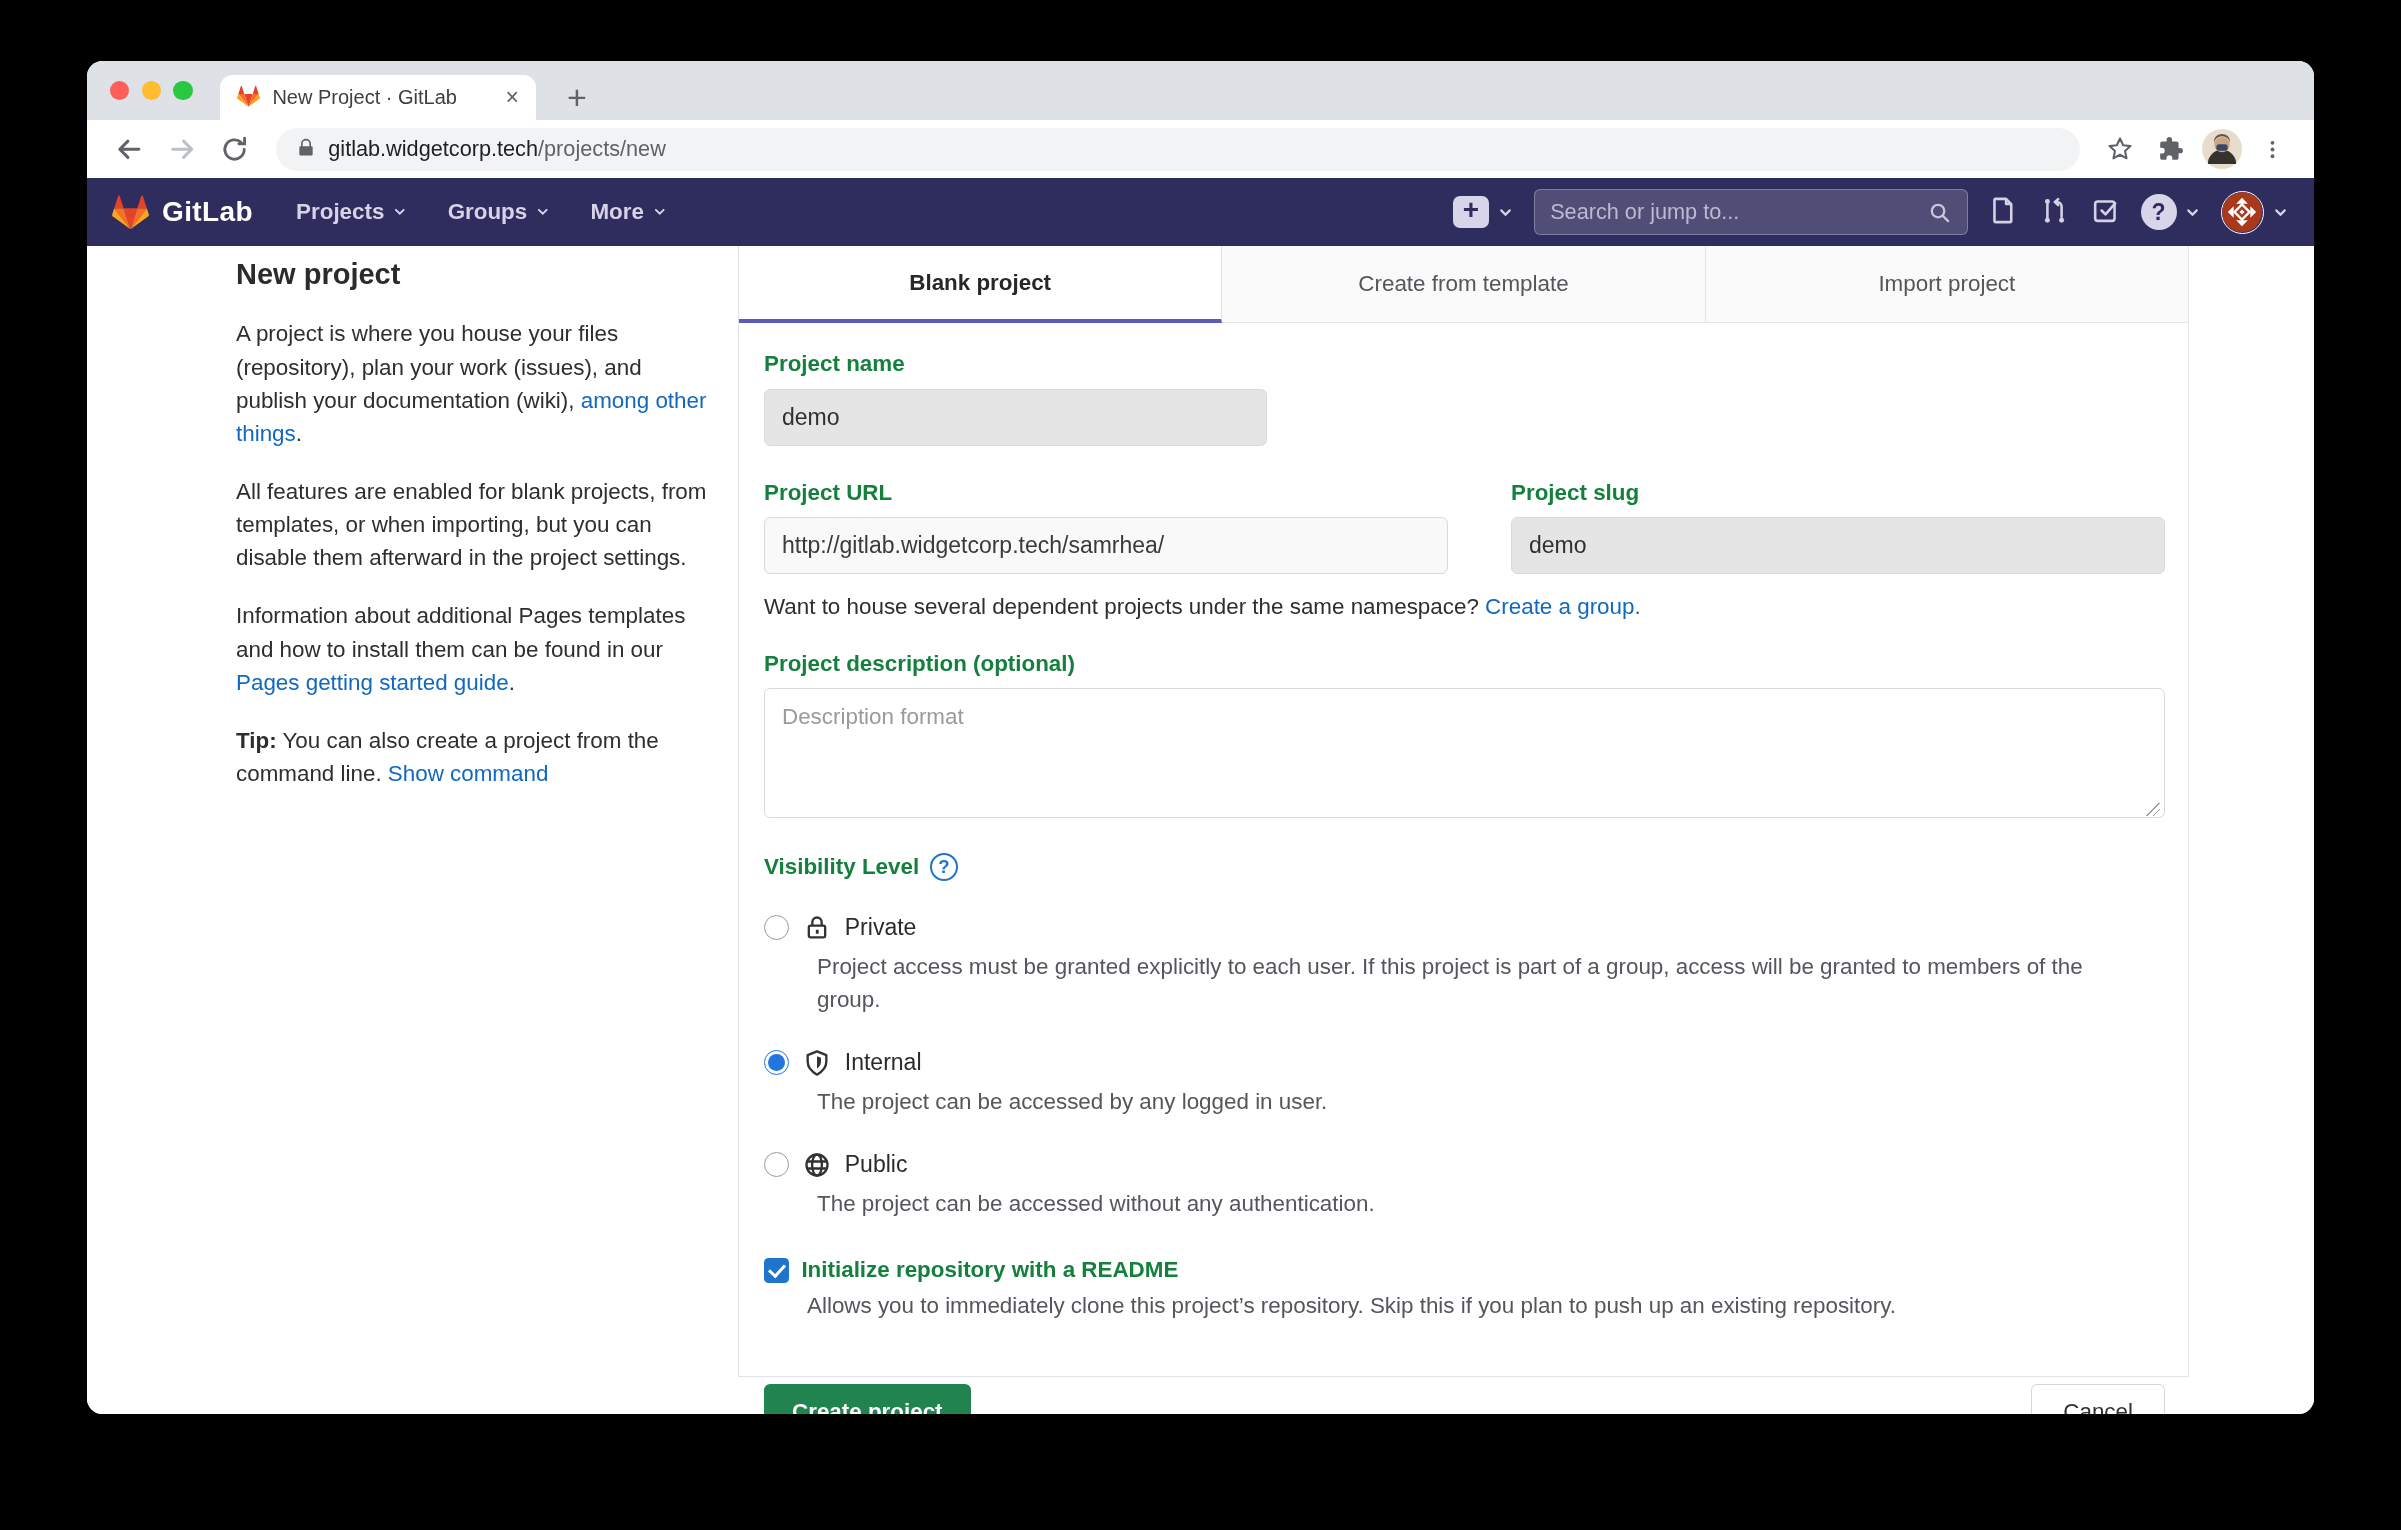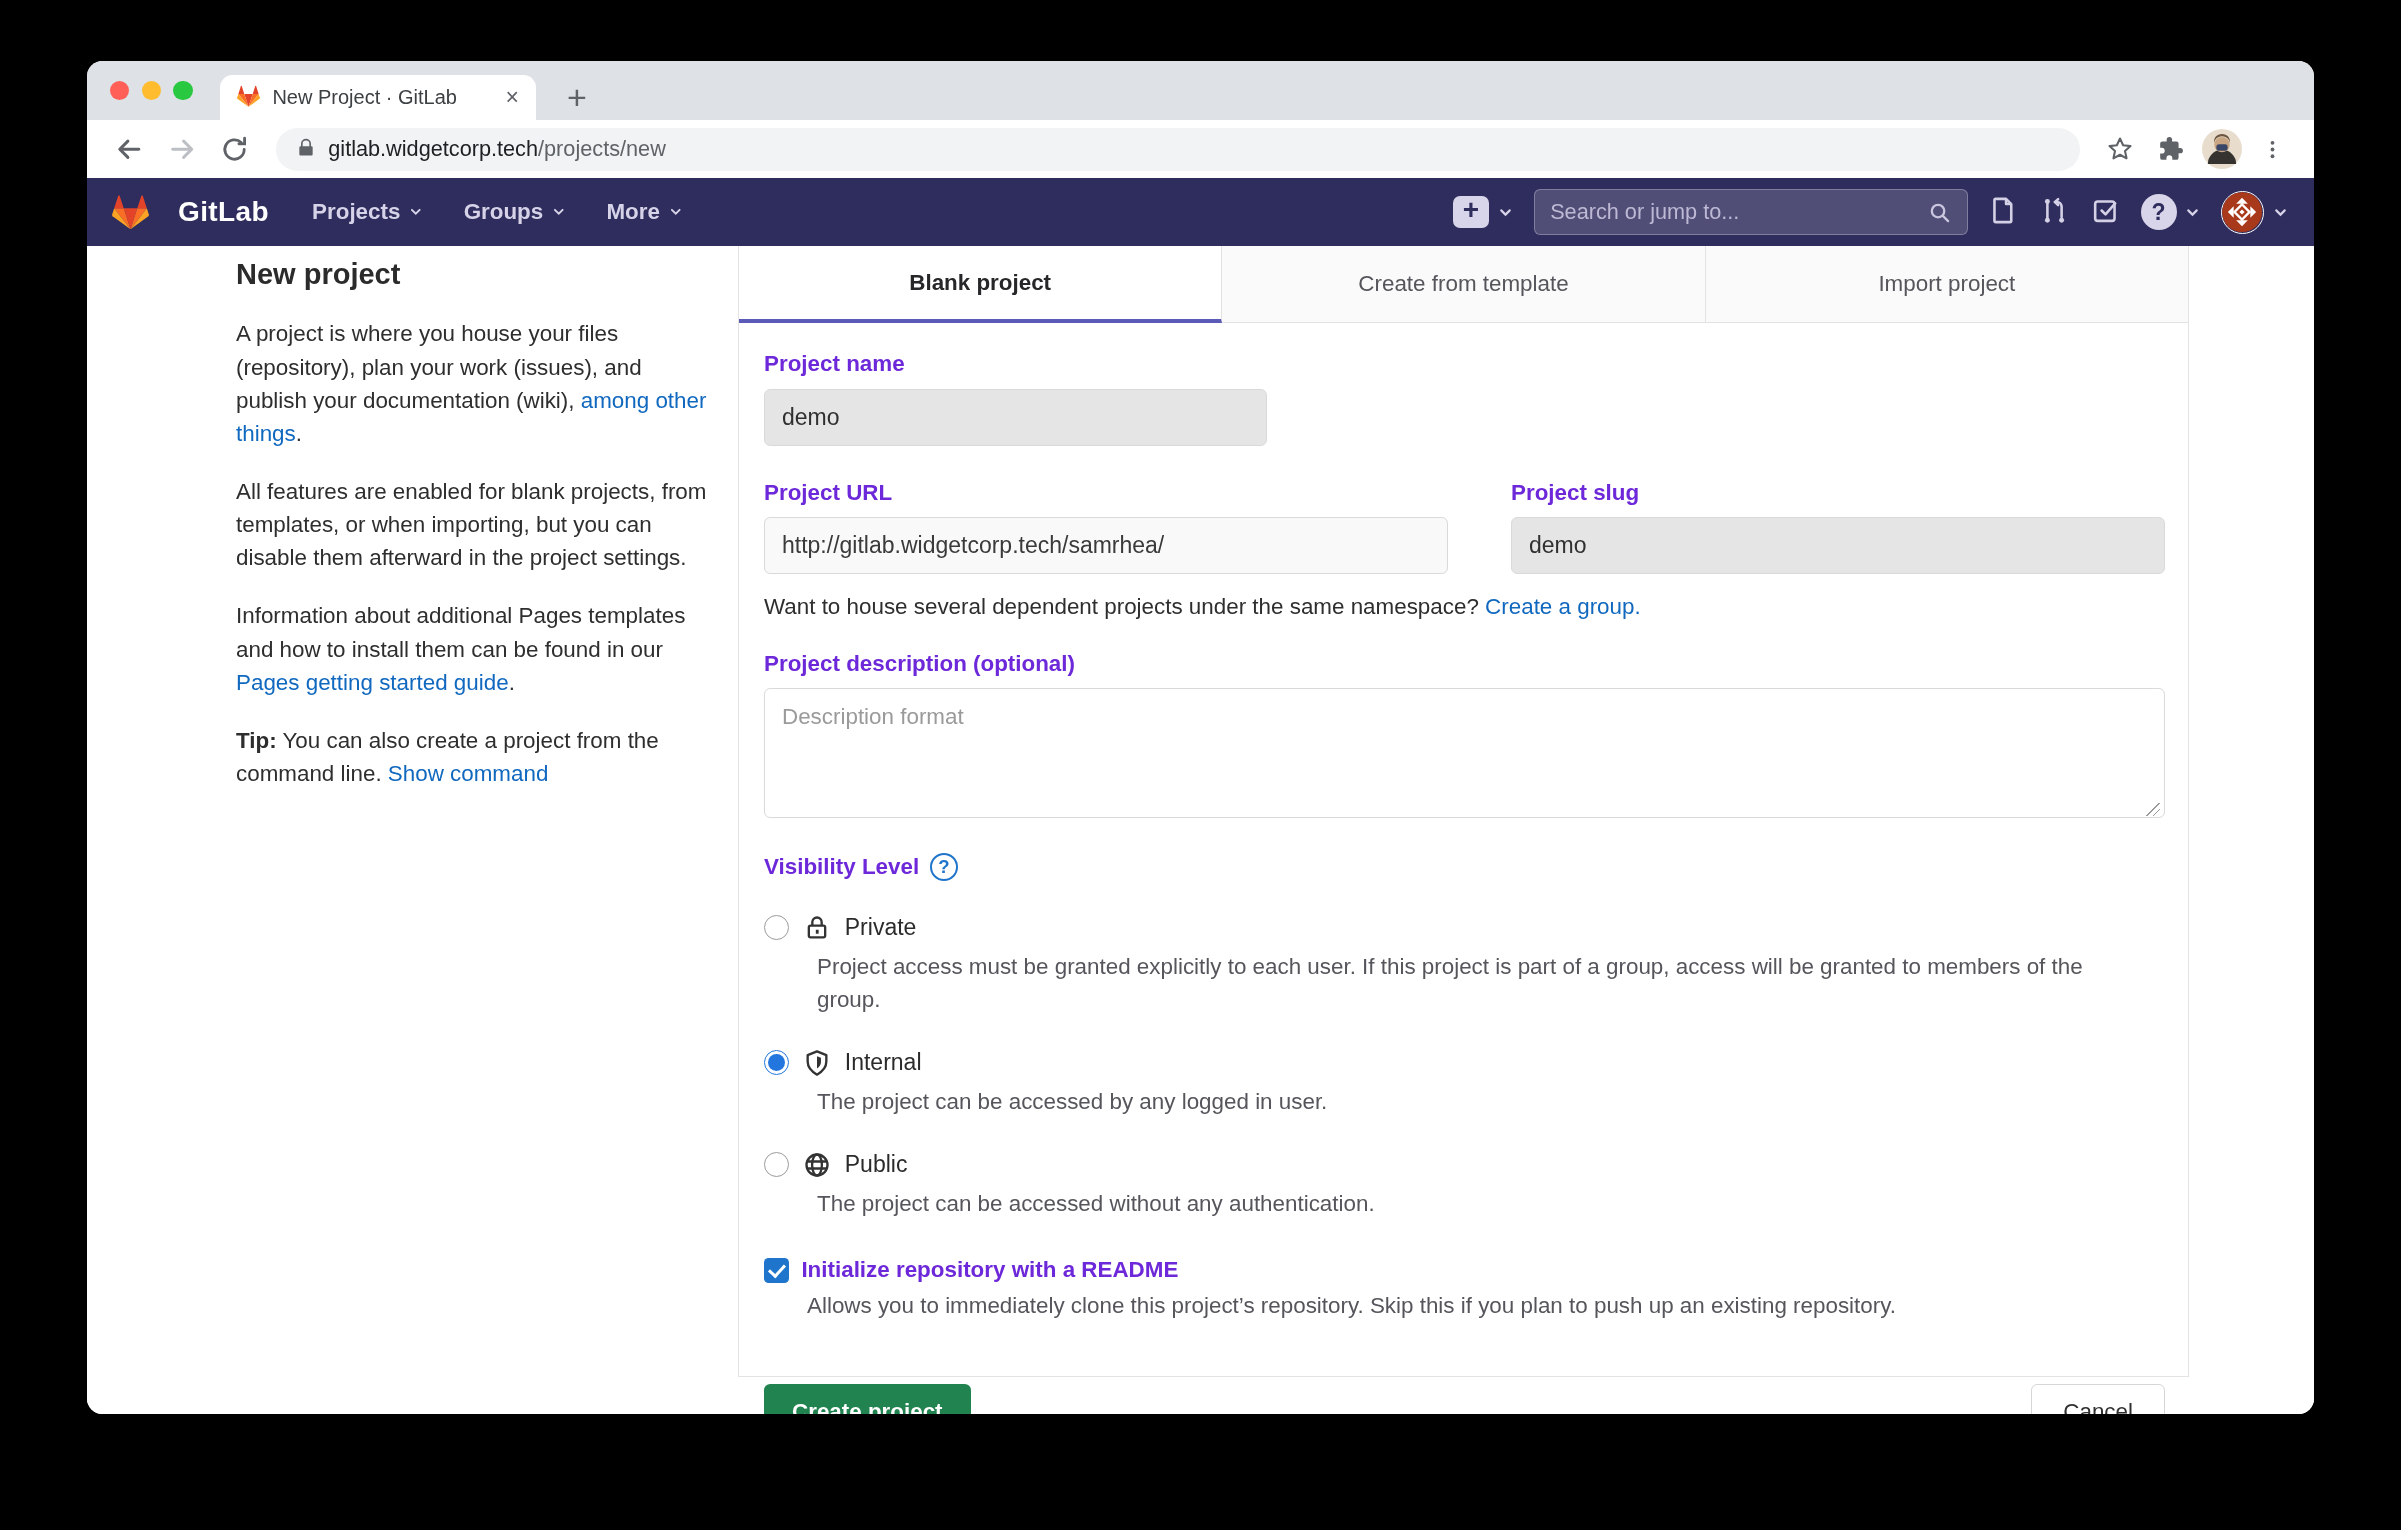--- a/index.html
+++ b/index.html
@@ -23,21 +23,21 @@
   .urlbar { height:58px; background:#fff; display:flex; align-items:center; padding:6px 20px; gap:7.7px; }
   .nav-ico { width:45px; height:45px; display:flex; align-items:center; justify-content:center; flex:0 0 auto; }
   .url-pill { flex:1; height:43px; background:#f1f3f4; border-radius:21.7px; display:flex; align-items:center;
     padding:0 20px; gap:12.4px; margin:0 10.8px; }
   .url-text { font-size:21.7px; color:#202124; white-space:nowrap; }
   .url-text .path { color:#5f6368; }
   .right-ico { width:43px; height:43px; display:flex; align-items:center; justify-content:center; flex:0 0 auto; }
 
   
   .gl-nav { height:68px; background:#2f2c5e; display:flex; align-items:center; padding:0 25px; color:#d6d3e8; }
-  .gl-logo { display:flex; align-items:center; gap:29px; }
+  .gl-logo { display:flex; align-items:center; gap:13px; }
   .gl-logotype { font-size:28px; font-weight:700; color:#fff; letter-spacing:0.4px; }
   .gl-links { display:flex; align-items:center; gap:40px; margin-left:43px; }
   .gl-link { font-size:22.4px; font-weight:600; color:#d6d3e8; display:flex; align-items:center; gap:7.7px; }
   .gl-right { margin-left:auto; display:flex; align-items:center; gap:20px; }
   .plus-box { width:36px; height:32.5px; border-radius:7px; background:#d8d5ea; color:#2f2c5e;
     font-size:28px; font-weight:700; display:flex; align-items:center; justify-content:center; line-height:0; padding-bottom:3.1px;}
   .gl-search { width:434px; height:46px; border-radius:6.2px; background:rgba(255,255,255,.16);
     border:0.8px solid rgba(255,255,255,.28); display:flex; align-items:center; padding:0 15.5px; }
   .gl-search input { flex:1; background:transparent; border:none; outline:none; color:#c9c5de;
     font-size:21.7px; font-family:inherit; }
@@ -55,21 +55,21 @@
 
   .panel { position:absolute; left:651px; top:0; width:1451px; height:1131px; background:#fff;
     border:0.8px solid #e3e3e3; border-top:none; }
   .tabs { display:flex; height:77px; }
   .tabx { flex:1; display:flex; align-items:center; justify-content:center; font-size:22.4px;
     background:#fafafa; color:#55555c; border-bottom:0.8px solid #e3e3e3; border-right:0.8px solid #e3e3e3; }
   .tabx:last-child { border-right:none; }
   .tabx.active { background:#fff; color:#27272a; font-weight:700; border-bottom:4.6px solid #5b5bb7; }
 
   .form { padding:28px 23px 0 25px; }
-  .lbl { font-size:22.4px; font-weight:700; color:#6d28d9; }
+  .lbl { font-size:22.4px; font-weight:700; color:#15803d; }
   .inp { height:57px; border:0.8px solid #d9d9d9; border-radius:6.2px; font-size:23px; color:#303030;
     padding:0 17px; font-family:inherit; outline:none; background:#e5e5e5; width:100%; }
   .name-input { width:503px; display:block; margin-top:12.4px; }
   .two-col { display:flex; margin-top:34px; }
   .col-url { width:747px; }
   .col-slug { flex:1; }
   .url-input { background:#f9f9f9; width:684px; margin-top:10.8px; color:#3a3a3a; }
   .slug-input { margin-top:10.8px; }
   .hint { font-size:22.4px; color:#2e2e2e; margin-top:20px; }
   .desc-lbl { margin-top:31px; }

